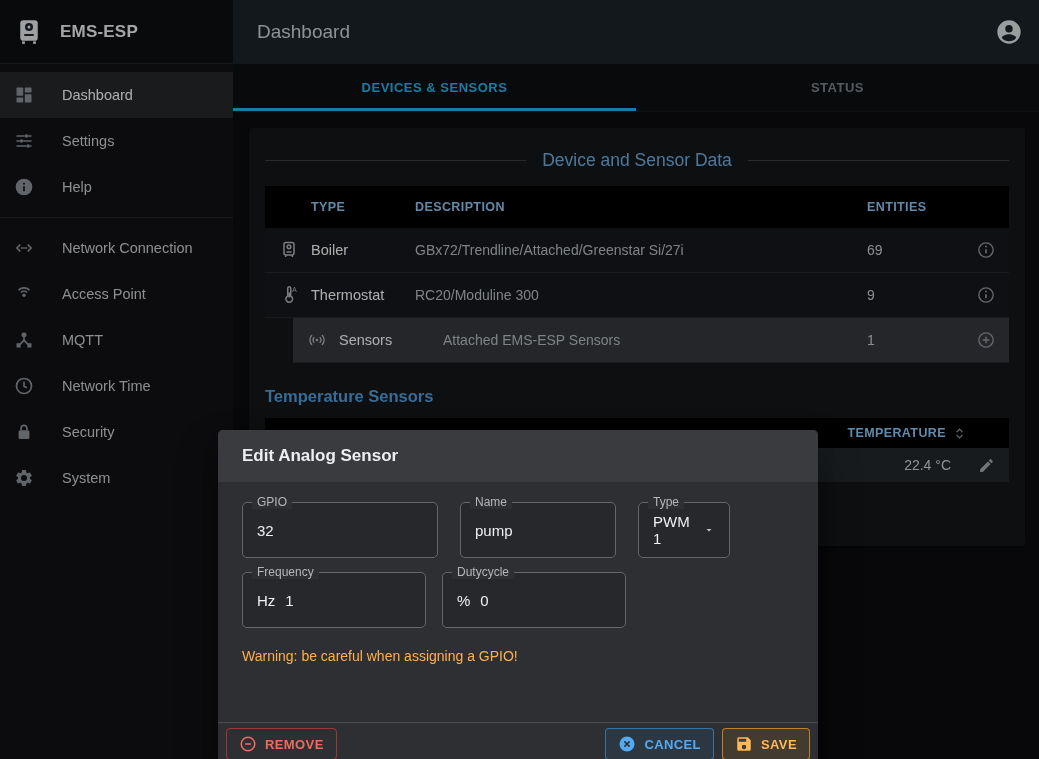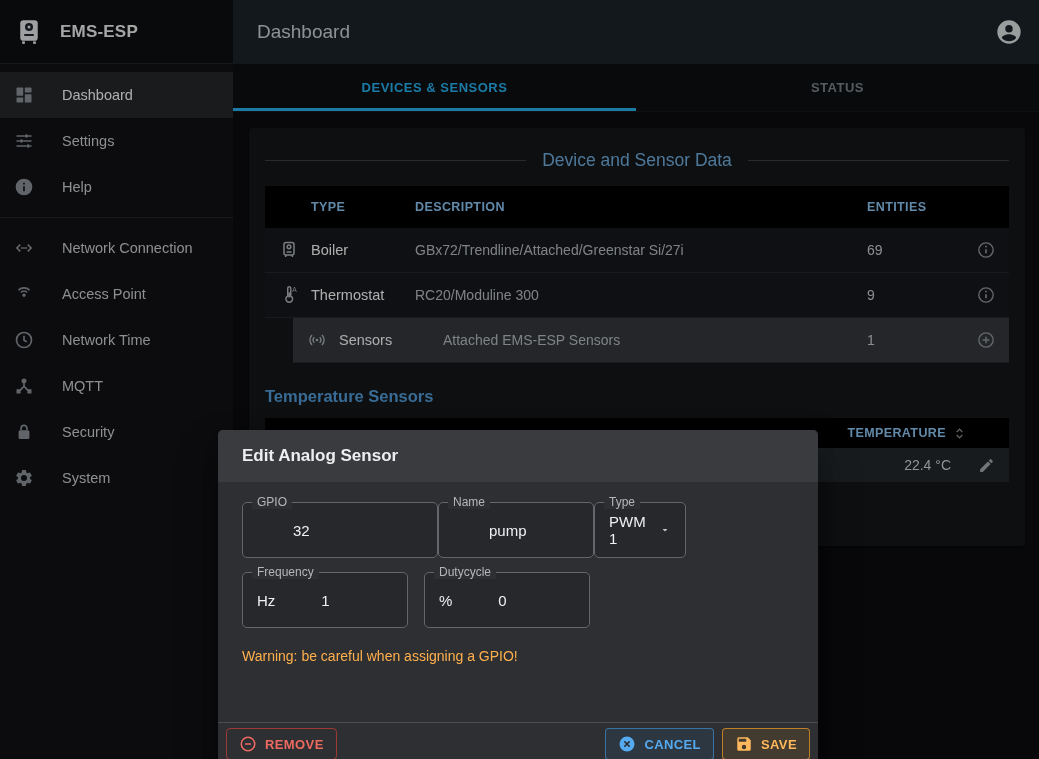--- a/index.html
+++ b/index.html
@@ -58,26 +58,26 @@
   .t-val { color:#d6d9db; font-size:14px; }
   .sort-icon { color:#8d9296; display:flex; }
   .edit { color:#a9adb1; }
 
   
   .backdrop { position:absolute; inset:0; background:rgba(0,0,0,.32); z-index:10; }
   .dialog { position:absolute; left:218px; top:430px; width:600px; z-index:11; background:#2e2f32; border-radius:5px;
             box-shadow:0 11px 15px -7px rgba(0,0,0,.5), 0 24px 38px 3px rgba(0,0,0,.35); overflow:hidden; }
   .dialog-title { height:52px; line-height:52px; padding:0 24px; background:#3a3b3e; color:#edeeef; font-size:17px; font-weight:bold; }
   .dialog-body { padding:20px 24px 18px; }
-  .field-row { display:flex; }
+  .field-row { display:flex; gap:22px; }
   .field-row.second { gap:16px; margin-top:14px; }
   .field { position:relative; height:56px; border:1px solid #63666b; border-radius:5px; background:#27282b; display:flex; align-items:center; padding:0 14px; }
   .flabel { position:absolute; top:-8px; left:9px; background:#2e2f32; padding:0 5px; font-size:12px; color:#b4b7ba; }
-  .field input { background:transparent; border:none; outline:none; color:#eef0f1; font-size:15px; font-family:inherit; width:100%; padding:0;margin-left:36px; }
-  .w-gpio { width:196px; } .w-name { width:156px; } .w-type { width:92px; } .w-freq { width:166px; }
+  .field input { background:transparent; border:none; outline:none; color:#eef0f1; font-size:15px; font-family:inherit; width:100%; padding:0; }
+  .w-gpio { width:196px; } .w-name { width:156px; } .w-type { width:92px; } .w-freq { width:184px; }
   .adorn { color:#eef0f1; font-size:15px; margin-right:10px; }
   .select-value { color:#eef0f1; font-size:15px; flex:1; }
   .caret { color:#c2c5c8; display:flex; margin-left:4px; }
   .warning-text { margin-top:20px; color:#ffb04d; font-size:14px; }
   .dialog-actions { display:flex; align-items:center; gap:8px; padding:5px 8px; border-top:1px solid #4a4c50; height:43px;margin-top:40px; }
   .btn { display:flex; align-items:center; gap:8px; height:32px; padding:0 12px; border-radius:4px; font-size:13px; font-weight:bold; letter-spacing:.4px; background:transparent; border:1px solid; cursor:pointer; font-family:inherit; }
   .btn-remove { color:#ee6a60; border-color:rgba(244,67,54,.55); }
   .btn-cancel { color:#55aaf0; border-color:rgba(66,165,245,.55); background:rgba(33,150,243,.08); margin-left:auto; }
   .btn-save { color:#ffb85c; border-color:rgba(255,167,38,.65); background:rgba(255,167,38,.1); }
 </style>
@@ -147,34 +147,34 @@
         <span class="nav-icon">
             <svg width="20" height="20" viewBox="0 0 24 24" fill="none" stroke="currentColor" stroke-width="2">
               <circle cx="12" cy="13.5" r="2" fill="currentColor" stroke="none"></circle>
               <path d="M8.2 10.2a5.4 5.4 0 017.6 0M5.4 7.4a9.4 9.4 0 0113.2 0"></path>
             </svg>
           </span>
         <span>Access Point</span>
       </div>
       <div class="nav-item">
         <span class="nav-icon">
+            <svg width="20" height="20" viewBox="0 0 24 24" fill="currentColor">
+              <path d="M17 16l-4-4V8.82C14.16 8.4 15 7.3 15 6a3 3 0 00-6 0c0 1.3.84 2.4 2 2.82V12l-4 4H3v5h5v-3.05l4-4.2 4 4.2V21h5v-5h-4z"></path>
+            </svg>
+          </span>
+        <span>MQTT</span>
+      </div>
+      <div class="nav-item">
+        <span class="nav-icon">
             <svg width="20" height="20" viewBox="0 0 24 24" fill="none" stroke="currentColor" stroke-width="2">
               <circle cx="12" cy="12" r="9"></circle>
               <path d="M12 7v5.2l3.4 2"></path>
             </svg>
           </span>
         <span>Network Time</span>
-      </div>
-      <div class="nav-item">
-        <span class="nav-icon">
-            <svg width="20" height="20" viewBox="0 0 24 24" fill="currentColor">
-              <path d="M17 16l-4-4V8.82C14.16 8.4 15 7.3 15 6a3 3 0 00-6 0c0 1.3.84 2.4 2 2.82V12l-4 4H3v5h5v-3.05l4-4.2 4 4.2V21h5v-5h-4z"></path>
-            </svg>
-          </span>
-        <span>MQTT</span>
       </div>
       <div class="nav-item">
         <span class="nav-icon">
             <svg width="20" height="20" viewBox="0 0 24 24">
               <path d="M8.5 10V7.5a3.5 3.5 0 017 0V10" fill="none" stroke="currentColor" stroke-width="2"></path>
               <rect x="5.5" y="10" width="13" height="10.5" rx="1.8" fill="currentColor"></rect>
             </svg>
           </span>
         <span>Security</span>
       </div>

